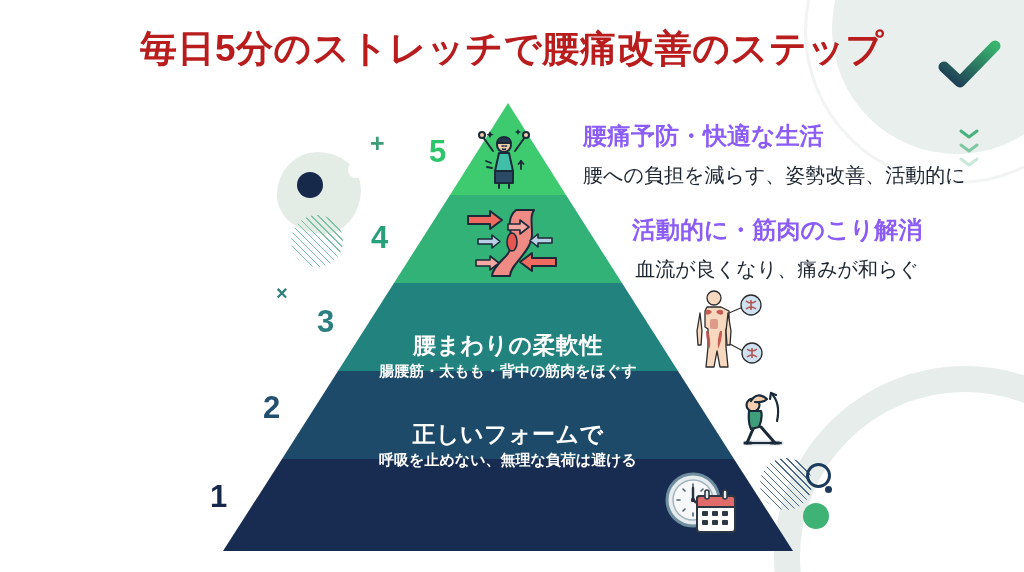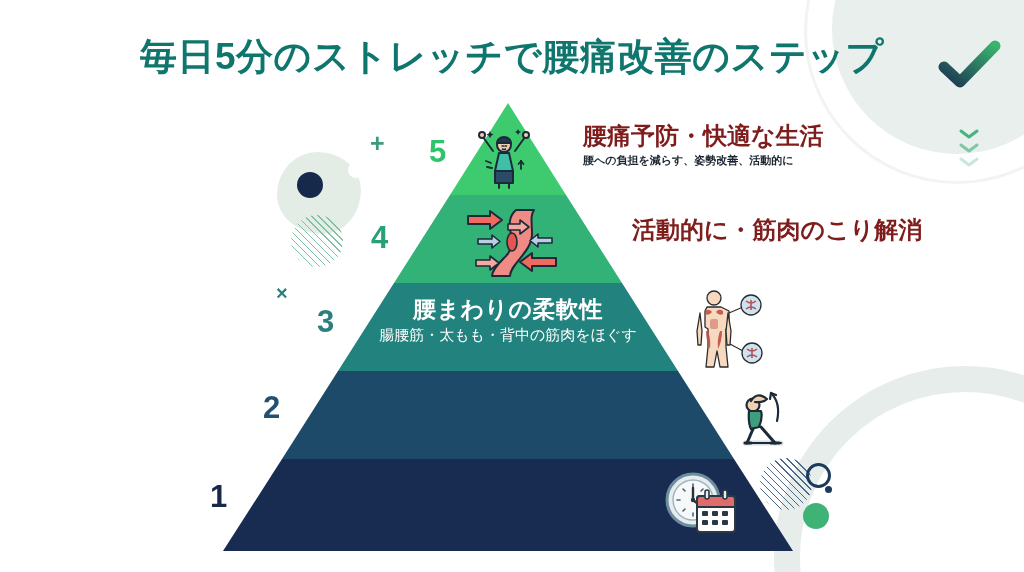--- a/index.html
+++ b/index.html
@@ -99,26 +99,26 @@
   }
   #deco-plus  { left: 370px; top: 131px; font-size: 25px; }
   #deco-cross { left: 276px; top: 283px; font-size: 20px; color: #2f7f7f; }
 
   #deco-check { right: 22px; top: 38px; }
   #deco-chevrons { right: 44px; top: 128px; display: flex; flex-direction: column; gap: 3px; }
 
   
   #title {
     position: absolute;
-    left: 0; right: 0; top: 32px;
+    left: 0; right: 0; top: 24px;
     text-align: center;
     font-size: 37px;
     font-weight: 700;
     letter-spacing: 0.5px;
-    color: #0f766e;
+    color: #b91c1c;
     white-space: nowrap;
   }
 
   
   #pyramid {
     position: absolute;
     left: 223px;
     top: 103px;
     width: 570px;
     height: 448px;
@@ -135,24 +135,25 @@
     left: 0; right: 0;
     text-align: center;
     color: #ffffff;
     line-height: 1.25;
     pointer-events: none;
   }
   .tier-title {
     font-size: 23px;
     font-weight: 700;
     letter-spacing: 0.5px;
+    margin-top: 36px;
   }
   .tier-sub {
     font-size: 15px;
-    font-weight: 400;
+    font-weight: 700;
     margin-top: 2px;
   }
 
   
   .tier-num {
     position: absolute;
     font-size: 31px;
     font-weight: 700;
     line-height: 1;
   }
@@ -160,30 +161,30 @@
   #num-4 { left: 371px; top: 222px; color: #28a07a; }
   #num-3 { left: 317px; top: 306px; color: #2b7f7e; }
   #num-2 { left: 263px; top: 392px; color: #22506e; }
   #num-1 { left: 210px; top: 481px; color: #16294a; }
 
   
   .side-block { position: absolute; }
   .side-title {
     font-size: 24px;
     font-weight: 700;
-    color: #7f1d1d;
+    color: #8b5cf6;
     white-space: nowrap;
     line-height: 1.2;
   }
   .side-sub {
-    font-size: 11px;
-    font-weight: 700;
+    font-size: 20px;
+    font-weight: 400;
     color: #1b2430;
     white-space: nowrap;
-    margin-top: 2px;
+    margin-top: 11px;
   }
   #side-5 { left: 583px; top: 122px; }
   #side-4 { left: 632px; top: 216px; }
   #side-4 .side-sub { text-align: center; }
 
   
   .tier-icon { position: absolute; }
   #icon-5 { left: 473px; top: 123px; }
   #icon-4 { left: 460px; top: 208px; }
   #icon-3 { left: 683px; top: 289px; }
@@ -268,38 +269,43 @@
       <svg viewBox="0 0 570 92" preserveAspectRatio="none">
         <polygon points="59,0 511,0 570,92 0,92" fill="#182c51"></polygon>
       </svg>
     </div>
 
     <div class="tier-text" style="top:192px;">
       <div class="tier-title">腰まわりの柔軟性</div>
       <div class="tier-sub">腸腰筋・太もも・背中の筋肉をほぐす</div>
     </div>
 
+    <div class="tier-text" style="top:281px;">
+      <div class="tier-title">正しいフォームで</div>
+      <div class="tier-sub">呼吸を止めない、無理な負荷は避ける</div>
+    </div>
 
     <div class="tier-text" style="top:369px;">
     </div>
   </div>
 
   <div class="tier-num" id="num-5">5</div>
   <div class="tier-num" id="num-4">4</div>
   <div class="tier-num" id="num-3">3</div>
   <div class="tier-num" id="num-2">2</div>
   <div class="tier-num" id="num-1">1</div>
 
   <div class="side-block" id="side-5">
     <div class="side-title">腰痛予防・快適な生活</div>
     <div class="side-sub">腰への負担を減らす、姿勢改善、活動的に</div>
   </div>
 
   <div class="side-block" id="side-4">
     <div class="side-title">活動的に・筋肉のこり解消</div>
+    <div class="side-sub">血流が良くなり、痛みが和らぐ</div>
   </div>
 
   <div class="tier-icon" id="icon-5">
     <svg width="62" height="66" viewBox="0 0 62 66">
       <g stroke="#1b2a38" stroke-width="2" stroke-linecap="round" stroke-linejoin="round" fill="none">
         <path d="M20 28 L10 14"></path>
           <path d="M42 28 L52 14"></path>
         <circle cx="9" cy="12" r="3" fill="#f3cfb0"></circle>
         <circle cx="53" cy="12" r="3" fill="#f3cfb0"></circle>
         <path d="M24 22 a7 7 0 0 1 14 0 a7 7 0 0 1 -14 0" fill="#f3cfb0"></path>

